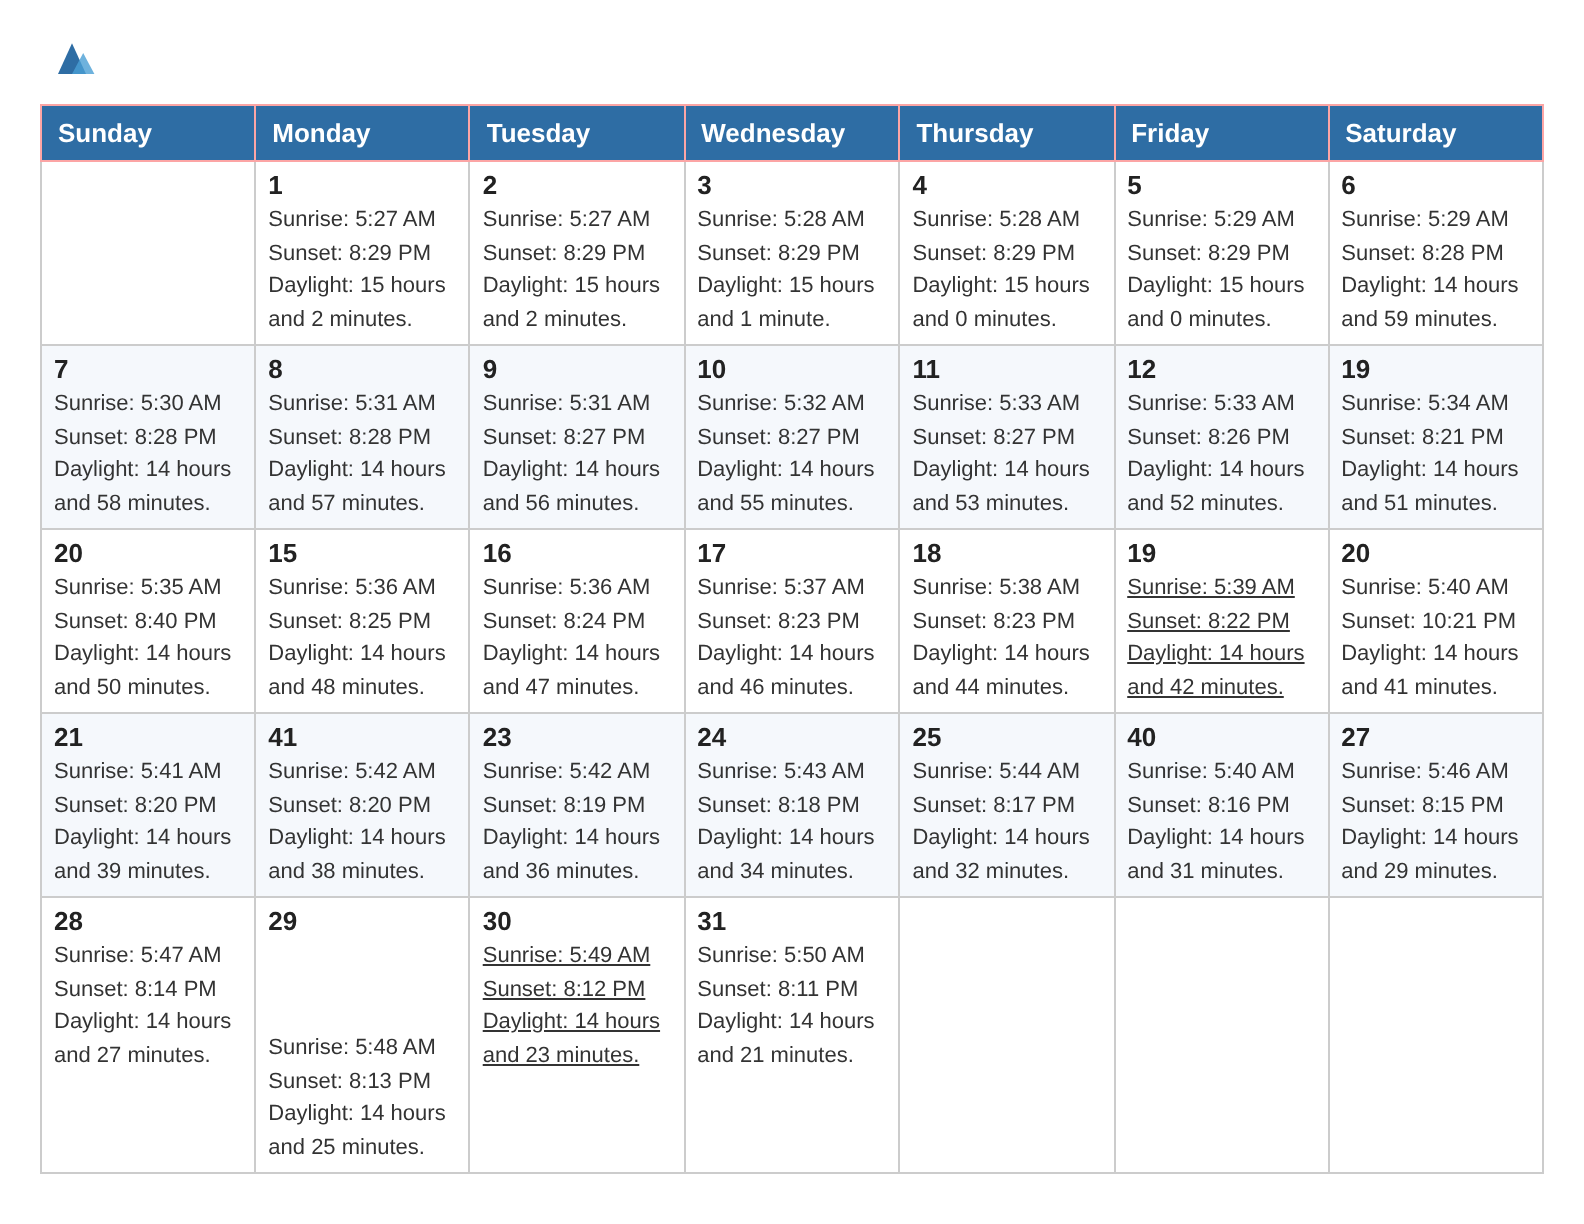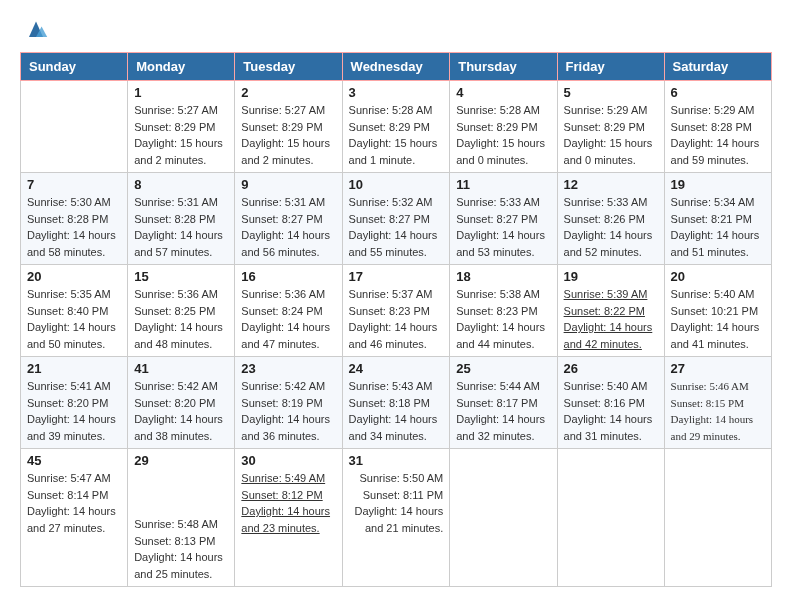--- a/index.html
+++ b/index.html
@@ -301,37 +301,37 @@
 and 34 minutes.</div>
         </td>
         <td>
           <span class="day-number">25</span>
           <div class="day-info" style="white-space: pre-line;">Sunrise: 5:44 AM
 Sunset: 8:17 PM
 Daylight: 14 hours
 and 32 minutes.</div>
         </td>
         <td>
-          <span class="day-number">26</span>
+          <span class="day-number">40</span>
           <div class="day-info" style="white-space: pre-line;">Sunrise: 5:40 AM
 Sunset: 8:16 PM
 Daylight: 14 hours
 and 31 minutes.</div>
         </td>
         <td>
           <span class="day-number">27</span>
-          <div class="day-info" style="white-space: pre-line; font-family: Liberation Serif, serif;">Sunrise: 5:46 AM
+          <div class="day-info" style="white-space: pre-line;">Sunrise: 5:46 AM
 Sunset: 8:15 PM
 Daylight: 14 hours
 and 29 minutes.</div>
         </td>
       </tr>
       <tr>
         <td>
-          <span class="day-number">45</span>
+          <span class="day-number">28</span>
           <div class="day-info" style="white-space: pre-line;">Sunrise: 5:47 AM
 Sunset: 8:14 PM
 Daylight: 14 hours
 and 27 minutes.</div>
         </td>
         <td>
           <span class="day-number">29</span>
           <div class="day-info" style="white-space: pre-line; margin-top: 48px;">Sunrise: 5:48 AM
 Sunset: 8:13 PM
 Daylight: 14 hours
@@ -339,21 +339,21 @@
         </td>
         <td>
           <span class="day-number">30</span>
           <div class="day-info" style="white-space: pre-line; text-decoration: underline;">Sunrise: 5:49 AM
 Sunset: 8:12 PM
 Daylight: 14 hours
 and 23 minutes.</div>
         </td>
         <td>
           <span class="day-number">31</span>
-          <div class="day-info" style="white-space: pre-line; text-align: right;">Sunrise: 5:50 AM
+          <div class="day-info" style="white-space: pre-line;">Sunrise: 5:50 AM
 Sunset: 8:11 PM
 Daylight: 14 hours
 and 21 minutes.</div>
         </td>
         <td class="empty-cell"></td>
         <td class="empty-cell"></td>
         <td class="empty-cell"></td>
       </tr>
     </tbody>
 </table>

